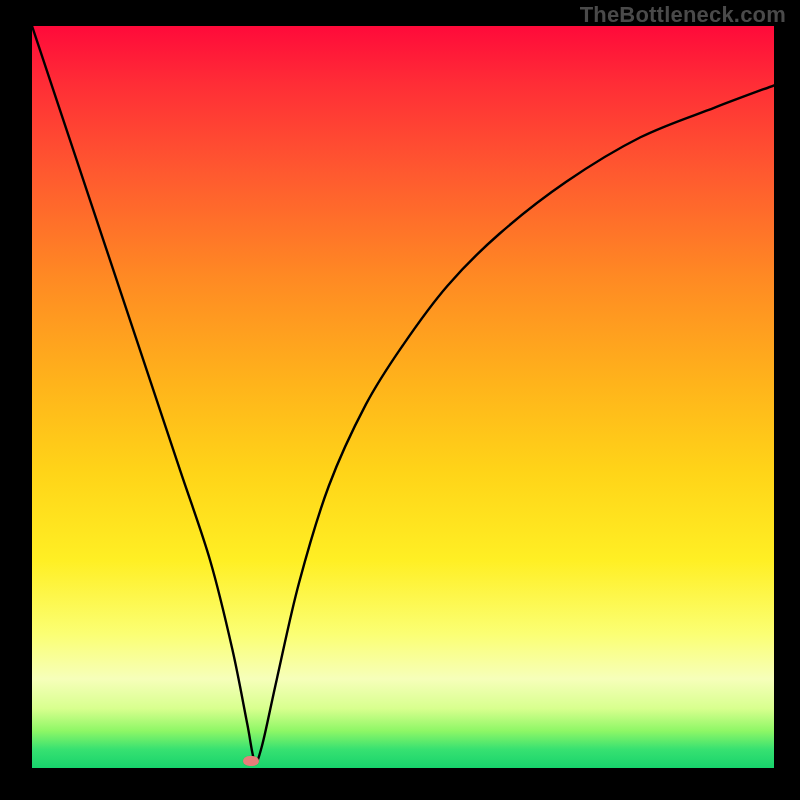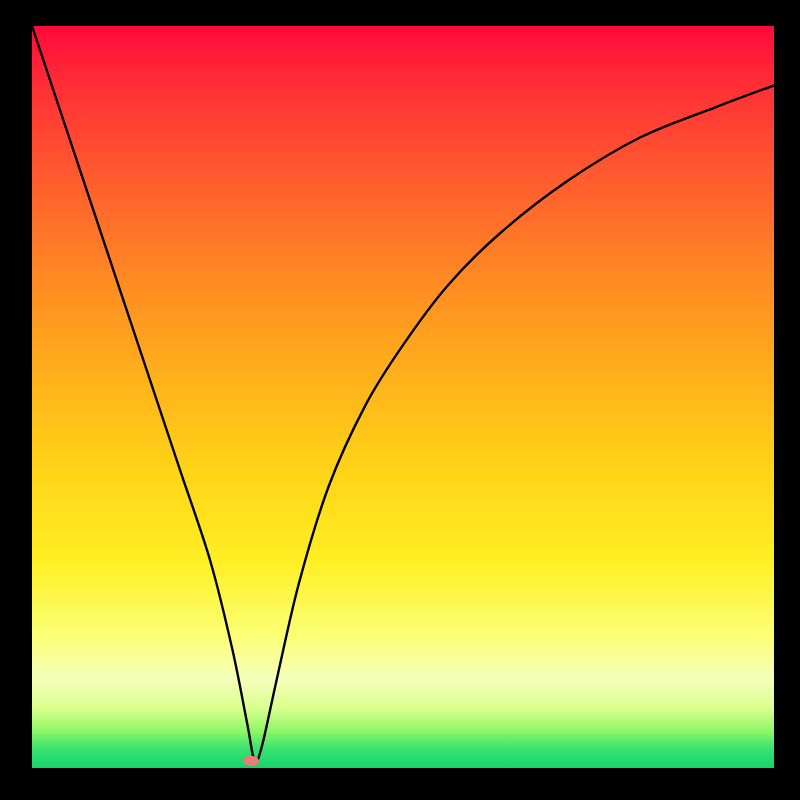--- a/index.html
+++ b/index.html
@@ -65,20 +65,21 @@
     background: #e77e7a;
     border-radius: 50% / 60%;
     transform: translate(-50%, -50%);
     box-shadow: 0 0 0 0.5px rgba(0,0,0,0.05);
   }
 </style>
 </head>
 <body>
 
 <div class="frame">
+  <div class="watermark">TheBottleneck.com</div>
 
   <div class="plot-area">
     <svg class="curve" viewBox="0 0 742 742" preserveAspectRatio="none">
       <path id="curve-path" fill="none" stroke="#000" stroke-width="2.4" stroke-linejoin="round" stroke-linecap="round" d="M 0.00 0.00 C 4.95 14.84, 19.79 59.36, 29.68 89.04 C 39.57 118.72, 49.47 148.40, 59.36 178.08 C 69.25 207.76, 79.15 237.44, 89.04 267.12 C 98.93 296.80, 108.83 326.48, 118.72 356.16 C 128.61 385.84, 138.51 415.52, 148.40 445.20 C 158.29 474.88, 169.42 504.56, 178.08 534.24 C 186.74 563.92, 194.16 596.07, 200.34 623.28 C 206.52 650.49, 211.47 678.93, 215.18 697.48 C 218.89 716.03, 220.13 730.87, 222.60 734.58 C 225.07 738.29, 226.31 733.34, 230.02 719.74 C 233.73 706.14, 238.68 680.17, 244.86 652.96 C 251.04 625.75, 258.46 588.65, 267.12 556.50 C 275.78 524.35, 285.67 489.72, 296.80 460.04 C 307.93 430.36, 321.53 401.92, 333.90 378.42 C 346.27 354.92, 357.40 338.85, 371.00 319.06 C 384.60 299.27, 399.44 278.25, 415.52 259.70 C 431.60 241.15, 447.67 225.07, 467.46 207.76 C 487.25 190.45, 510.74 171.90, 534.24 155.82 C 557.74 139.74, 583.71 123.67, 608.44 111.30 C 633.17 98.93, 660.38 90.28, 682.64 81.62 C 704.90 72.96, 732.11 63.07, 742.00 59.36"></path>
     </svg>
     <div id="marker" class="marker" style="left: 218.89px; top: 734.58px;"></div>
   </div>
 </div>
 
 </body></html>

